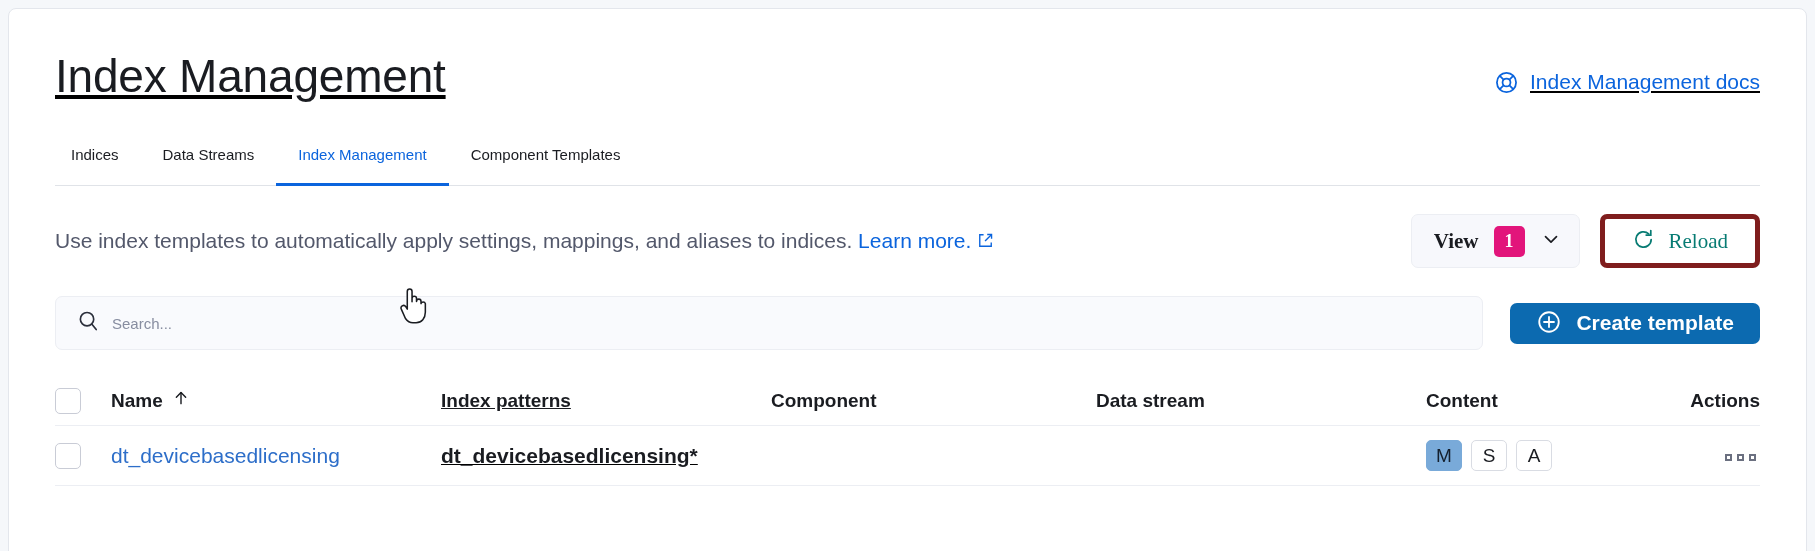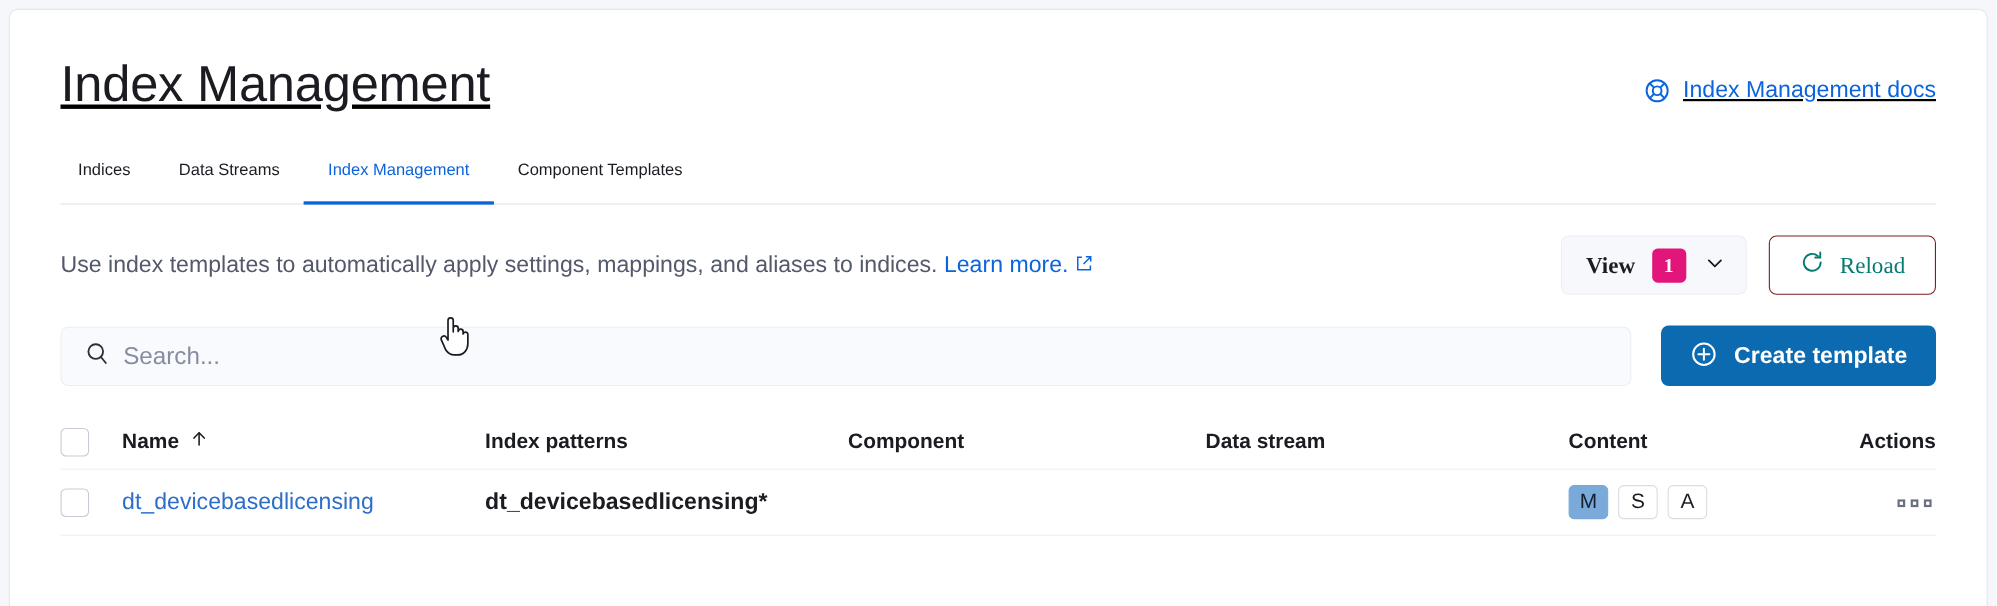--- a/index.html
+++ b/index.html
@@ -145,21 +145,21 @@
     justify-content: center;
     padding: 0 8px;
   }
   .chev { display: block; }
 
   .reload-button {
     display: flex;
     align-items: center;
     gap: 14px;
     background: #ffffff;
-    border: 1px solid #7f1d1d;
+    border: 5px solid #7f1d1d;
     border-radius: 7px;
     height: 54px;
     padding: 0 27px;
     cursor: pointer;
   }
   .reload-label {
     font-size: 21px;
     color: #077b73;
   }
 
@@ -186,32 +186,32 @@
     position: absolute;
     left: 20px;
     top: 50%;
     transform: translateY(-50%);
   }
   .search-box input {
     border: 0;
     outline: none;
     background: transparent;
     font-family: "Liberation Sans", sans-serif;
-    font-size: 22px;
+    font-size: 15px;
     color: #a21caf;
     width: 100%;
   }
   .search-box input::placeholder { color: #878da0; }
 
   .create-button {
     background: #0c6ab0;
     color: #ffffff;
     border: 0;
     border-radius: 7px;
-    height: 55px;
+    height: 41px;
     padding: 0 26px;
     display: flex;
     align-items: center;
     gap: 14px;
     cursor: pointer;
     font-family: "Liberation Sans", sans-serif;
   }
   .create-label {
     font-size: 21px;
     font-weight: 700;
@@ -233,21 +233,21 @@
     height: 50px;
     border-bottom: 1px solid #eceef3;
   }
   .tbody-row {
     height: 60px;
     border-bottom: 1px solid #eceef3;
   }
 
   .c-check  { width: 56px; flex: 0 0 56px; display: flex; align-items: center; }
   .c-name   { width: 330px; flex: 0 0 330px; }
-  .c-pat    { width: 330px; flex: 0 0 330px; }
+  .c-pat    { width: 330px; flex: 0 0 330px; text-decoration: underline; }
   .c-comp   { width: 325px; flex: 0 0 325px; }
   .c-ds     { width: 330px; flex: 0 0 330px; }
   .c-content{ flex: 1 1 auto; }
   .c-actions{ width: 120px; flex: 0 0 120px; text-align: right; }
 
   .th {
     font-size: 19px;
     font-weight: 700;
     color: #1a1c21;
     white-space: nowrap;

